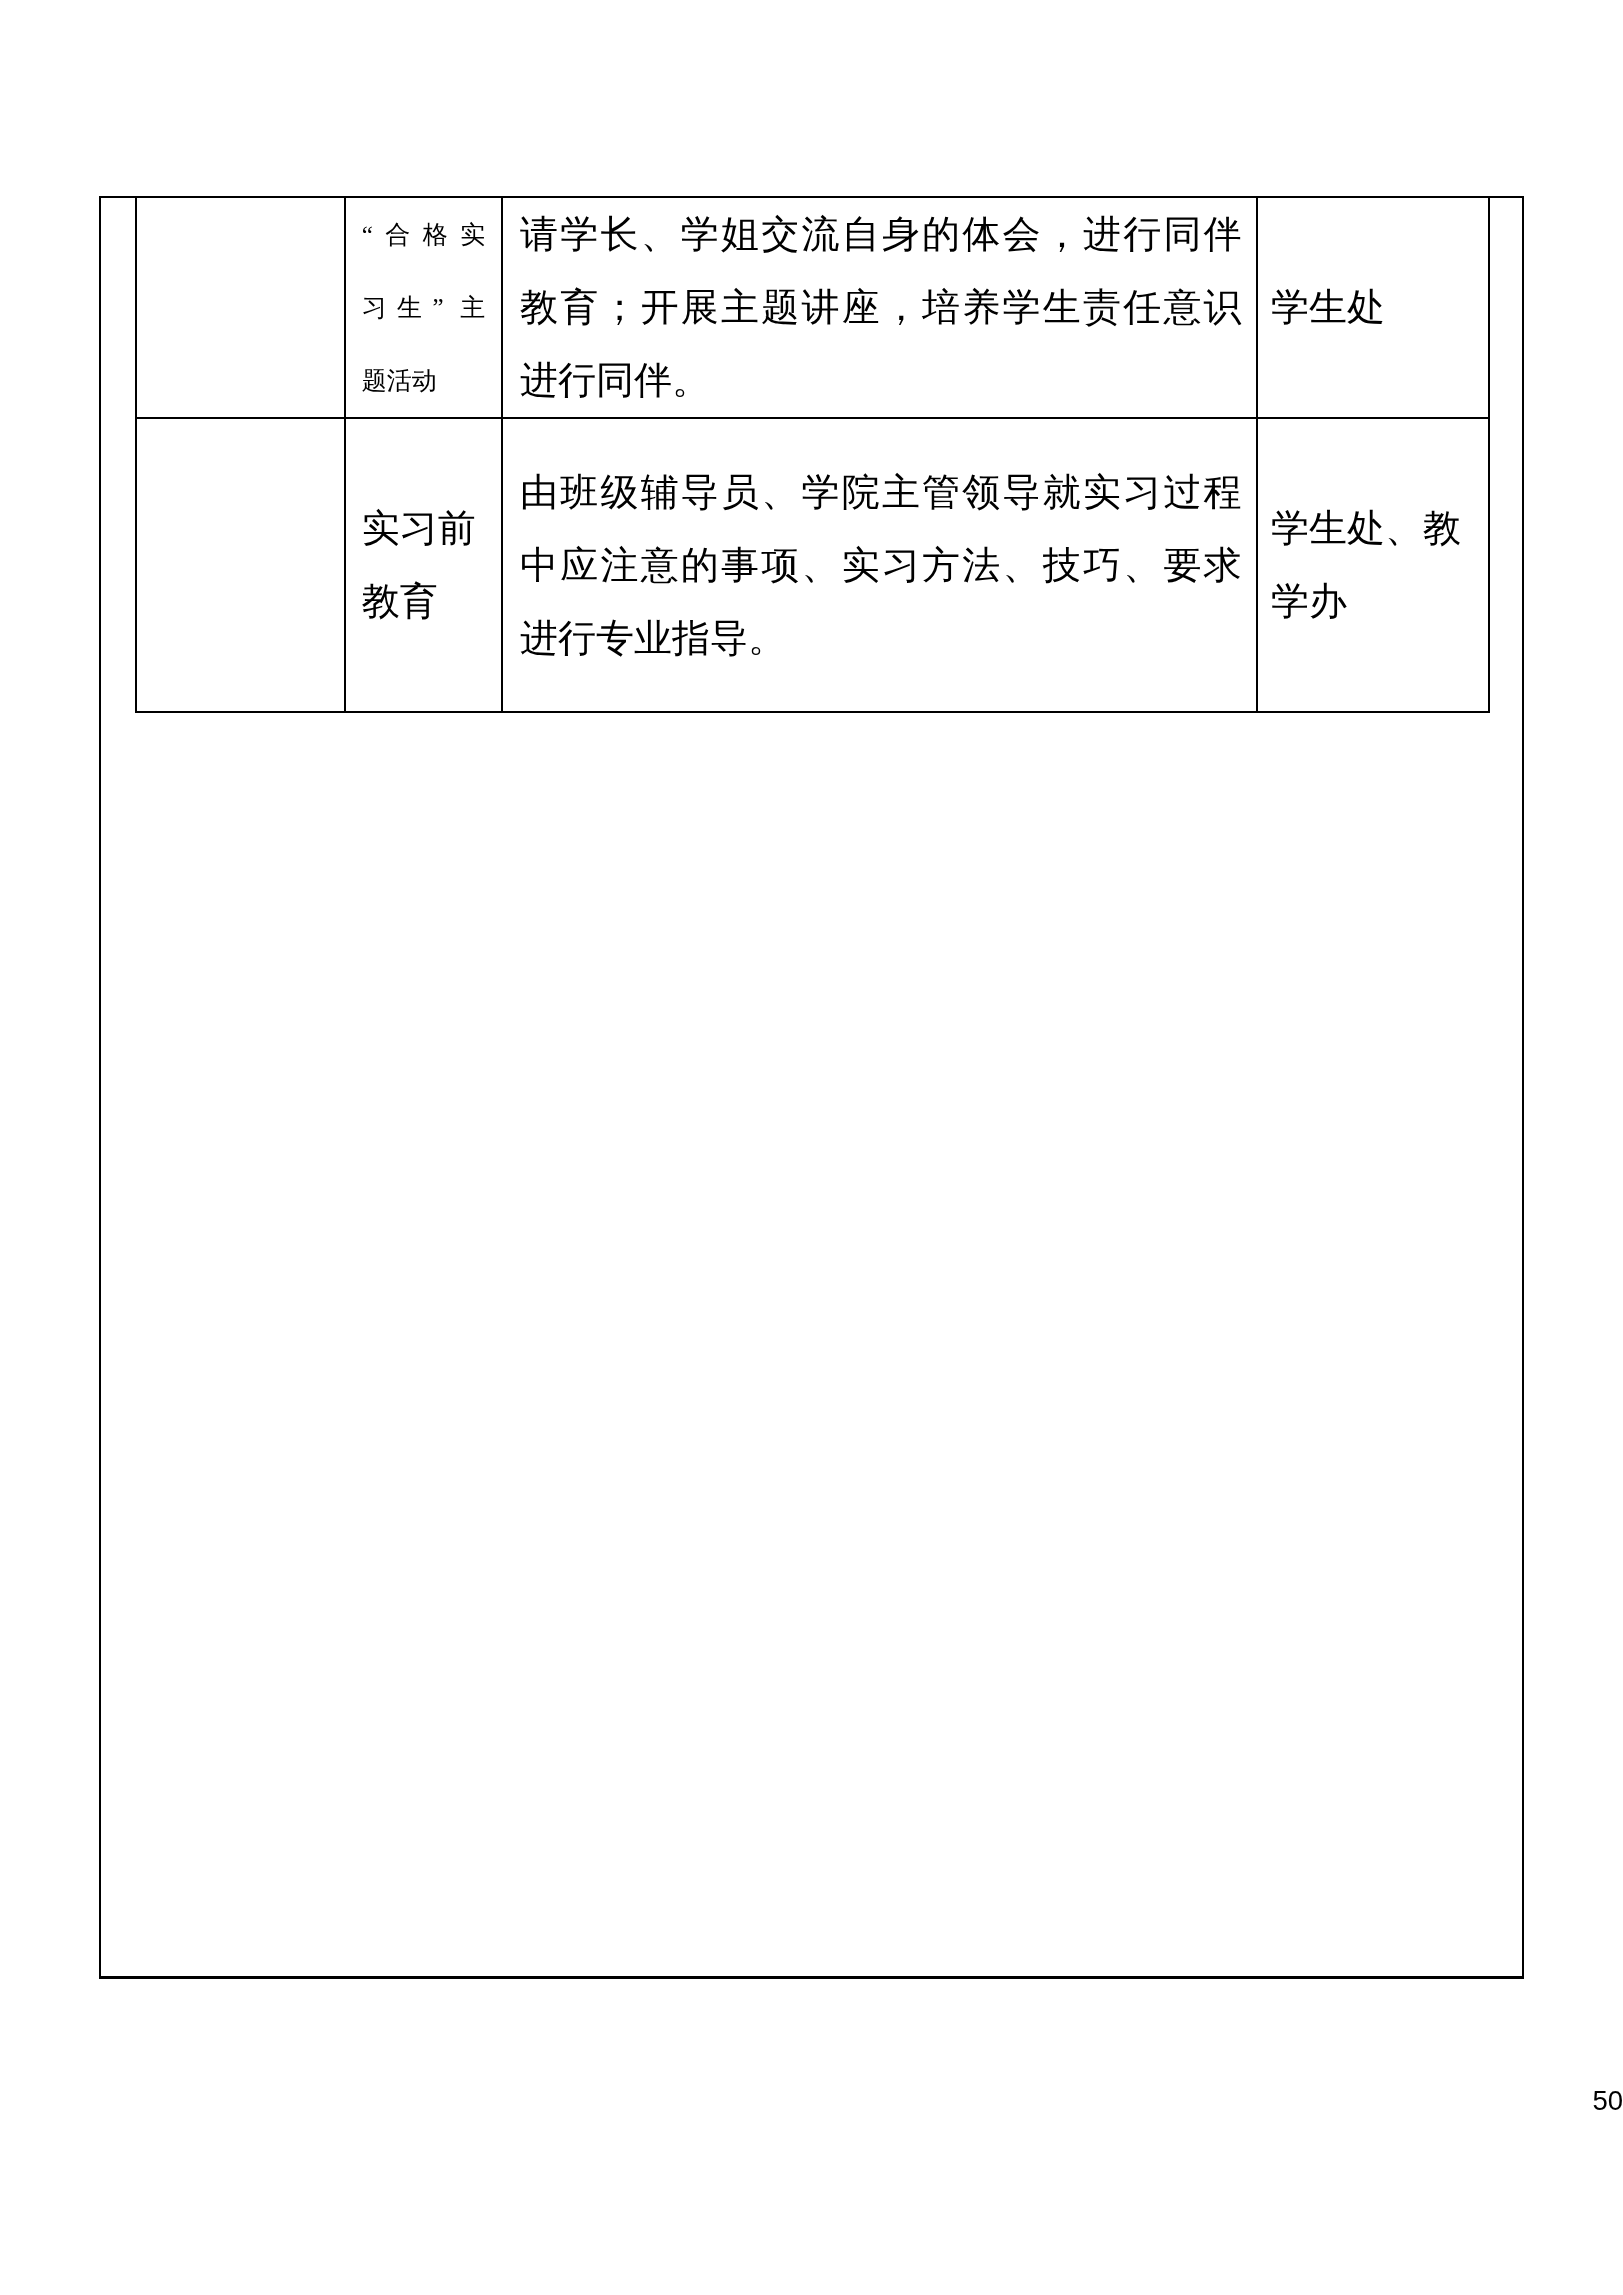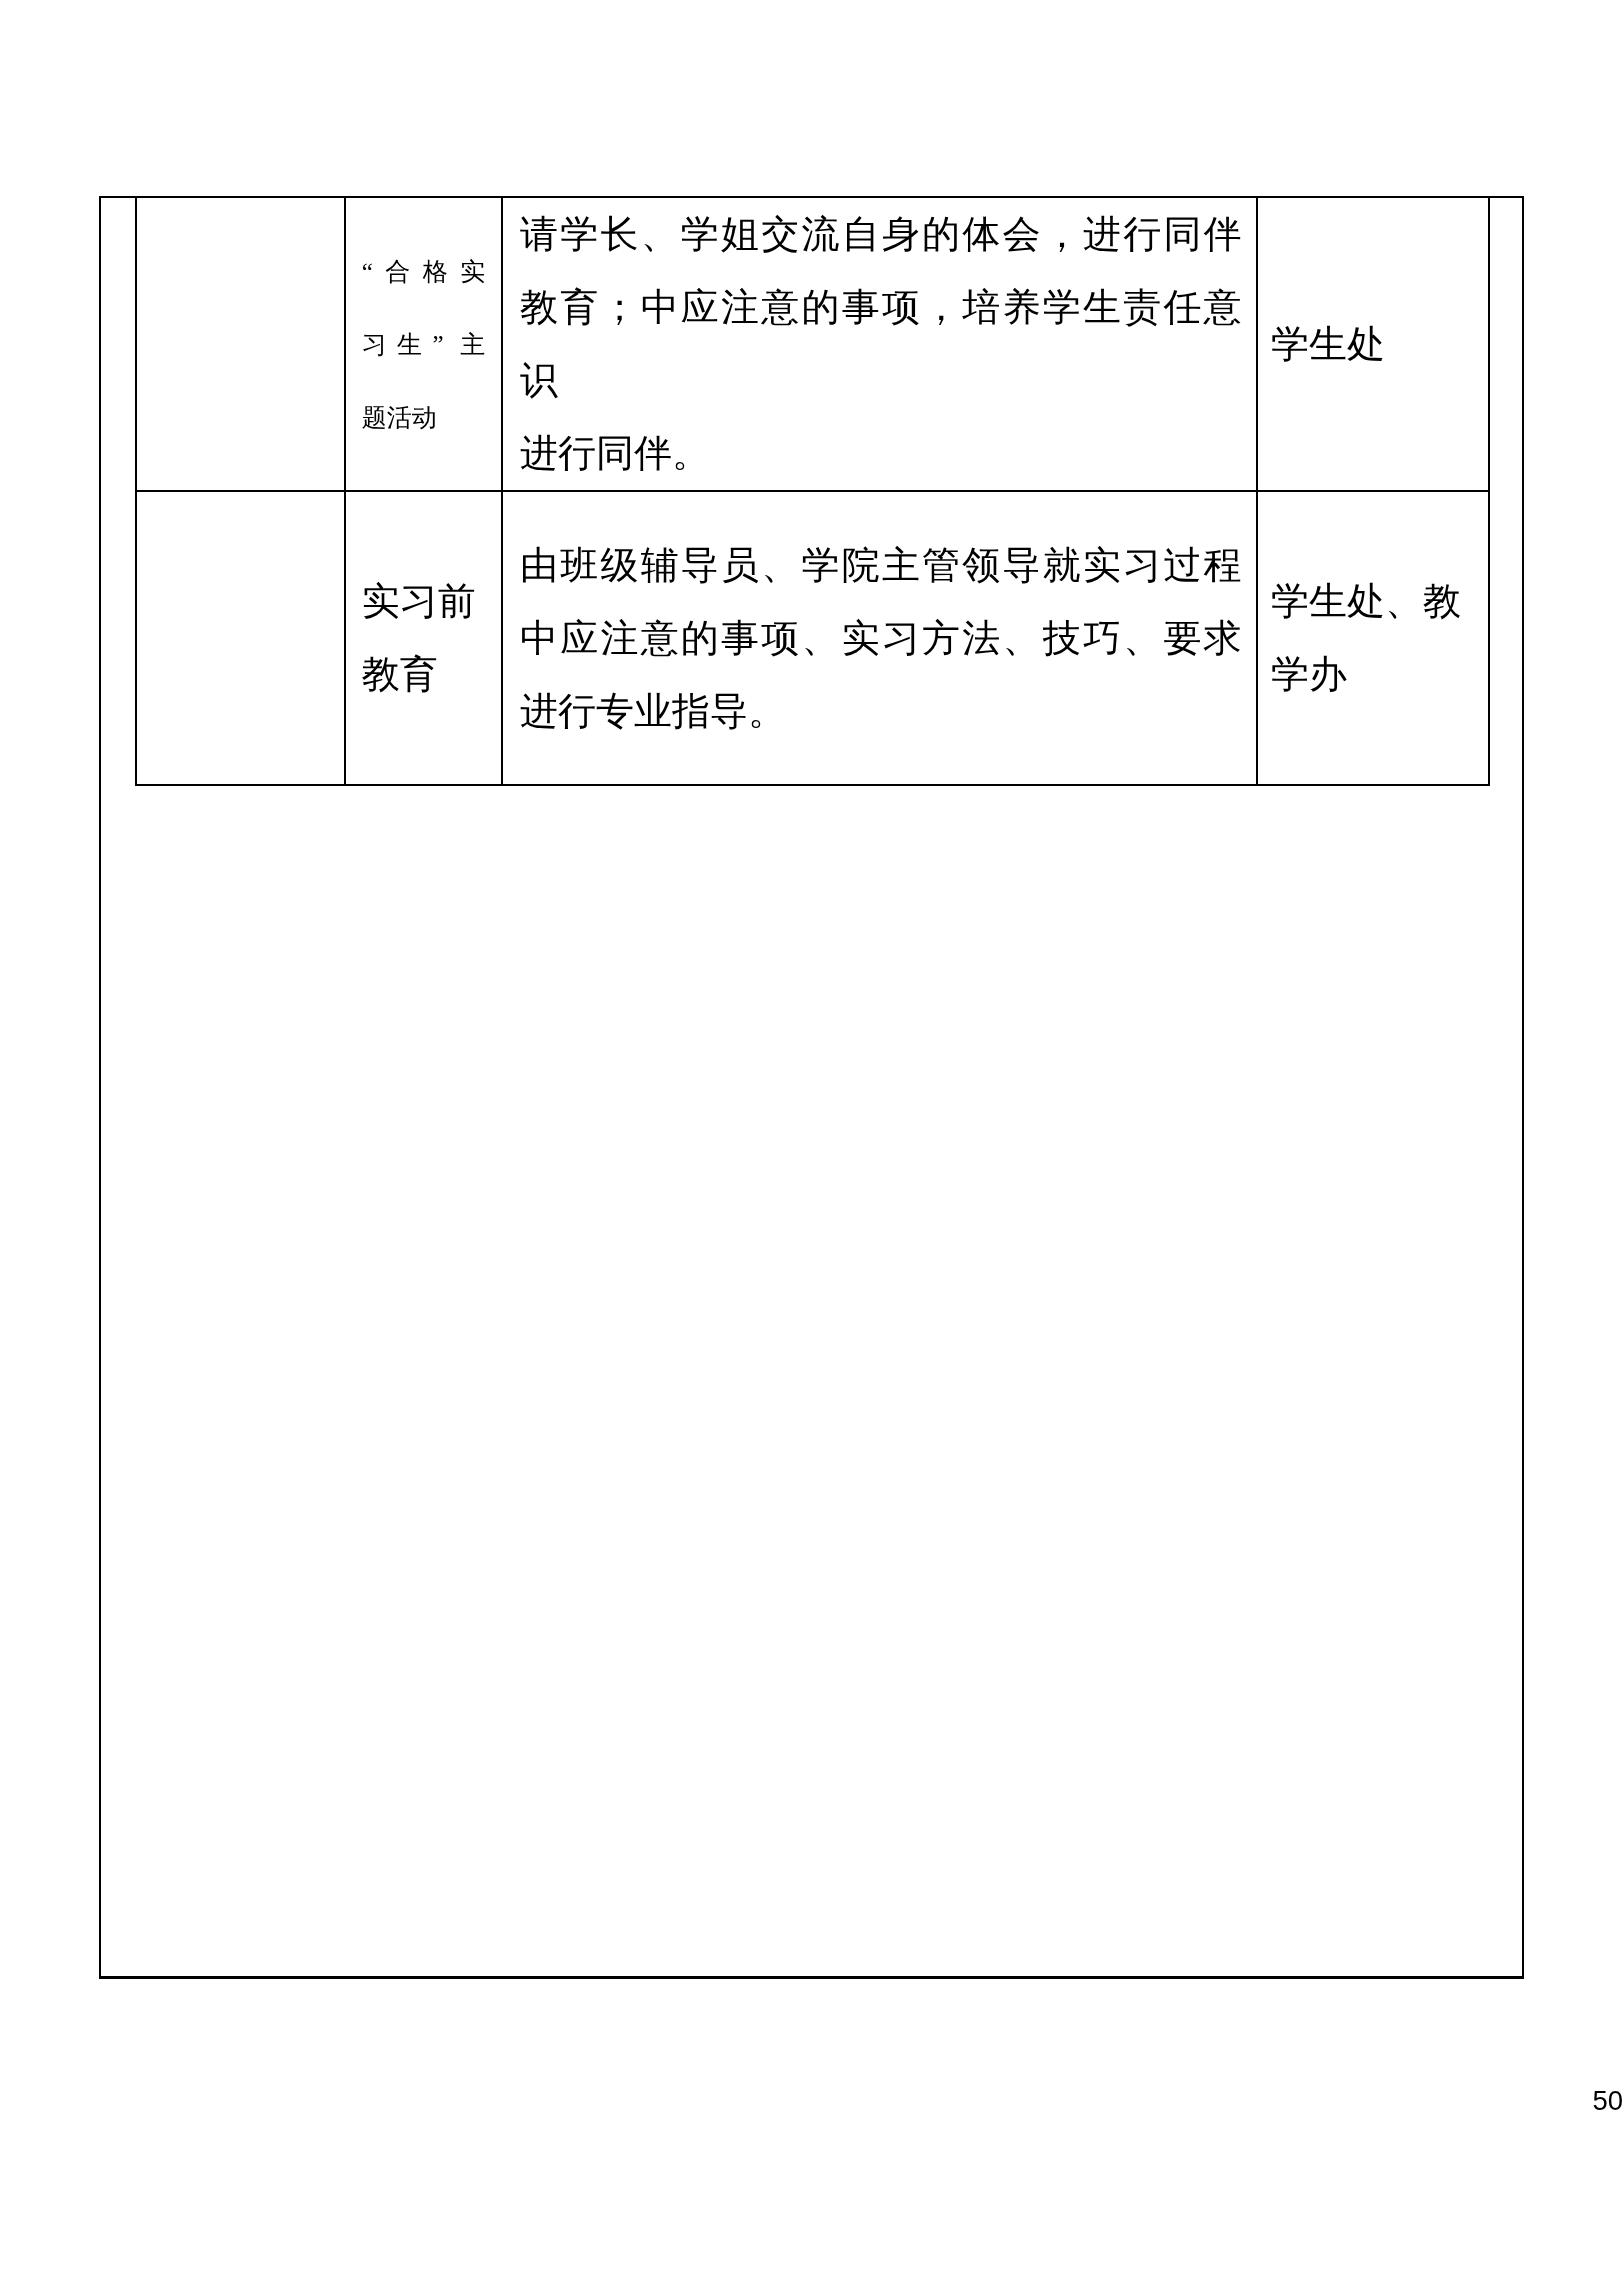--- a/index.html
+++ b/index.html
@@ -101,21 +101,21 @@
   <tbody>
     <tr class="row-1">
       <td class="c-category"></td>
       <td class="c-item sm">
         <span class="line just">“合格实</span>
         <span class="line just">习生” 主</span>
         <span class="line left-line">题活动</span>
       </td>
       <td class="c-desc lg">
         <span class="line just">请学长、学姐交流自身的体会，进行同伴</span>
-        <span class="line just">教育；中应注意的事项，培养学生责任意识</span>
+        <span class="line just">教育；开展主题讲座，培养学生责任意识</span>
         <span class="line left-line">进行同伴。</span>
       </td>
       <td class="c-dept lg">
         <span class="line left-line">学生处</span>
       </td>
     </tr>
     <tr class="row-2">
       <td class="c-category"></td>
       <td class="c-item lg">
         <span class="line left-line">实习前</span>

